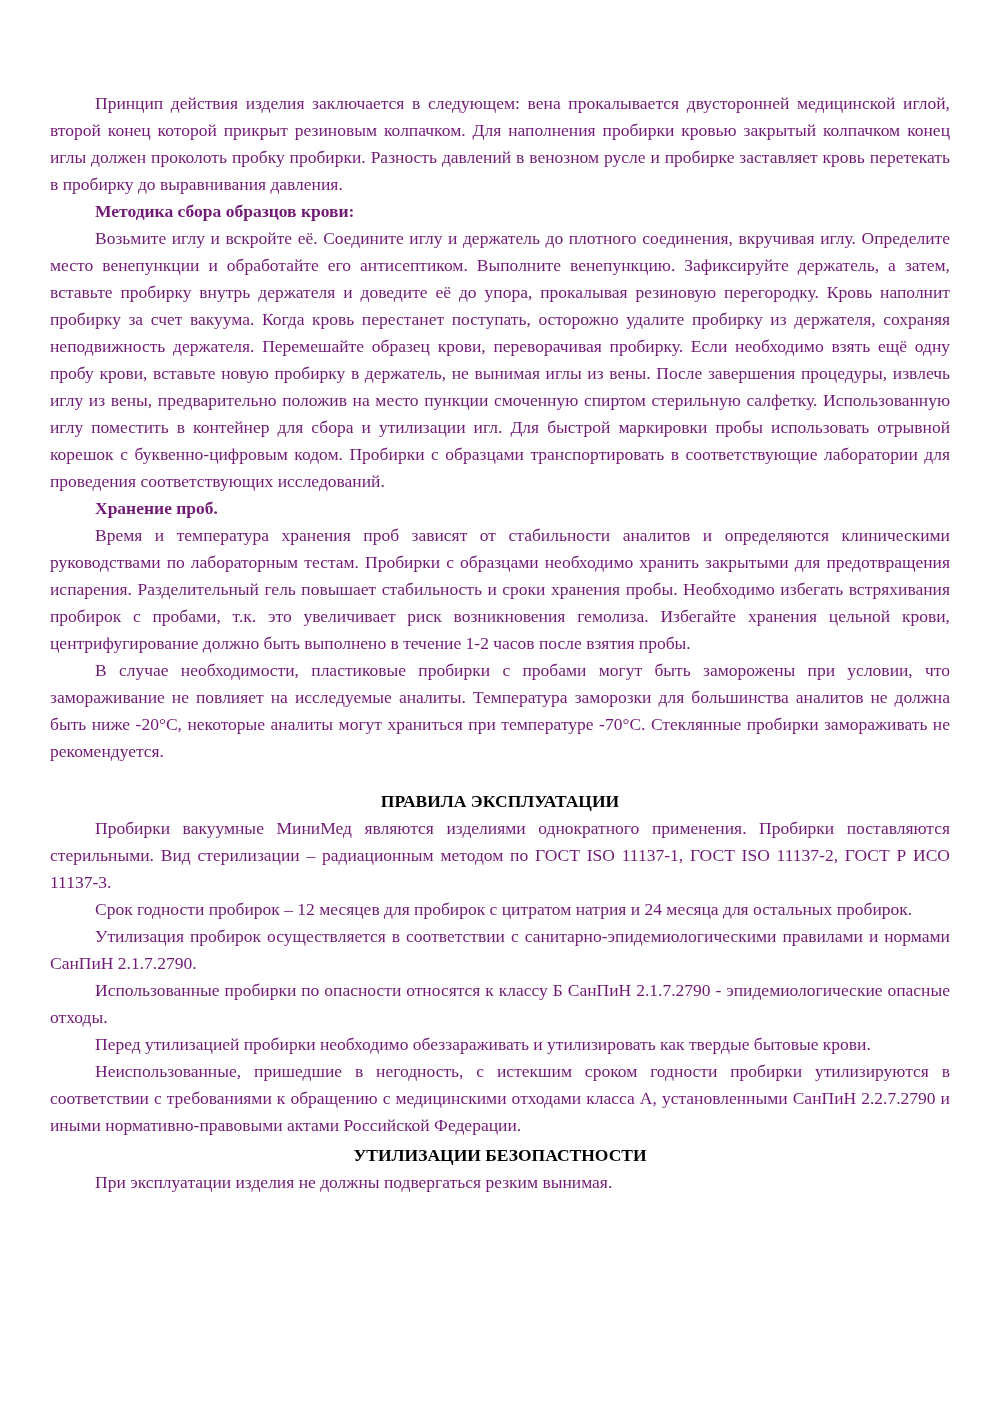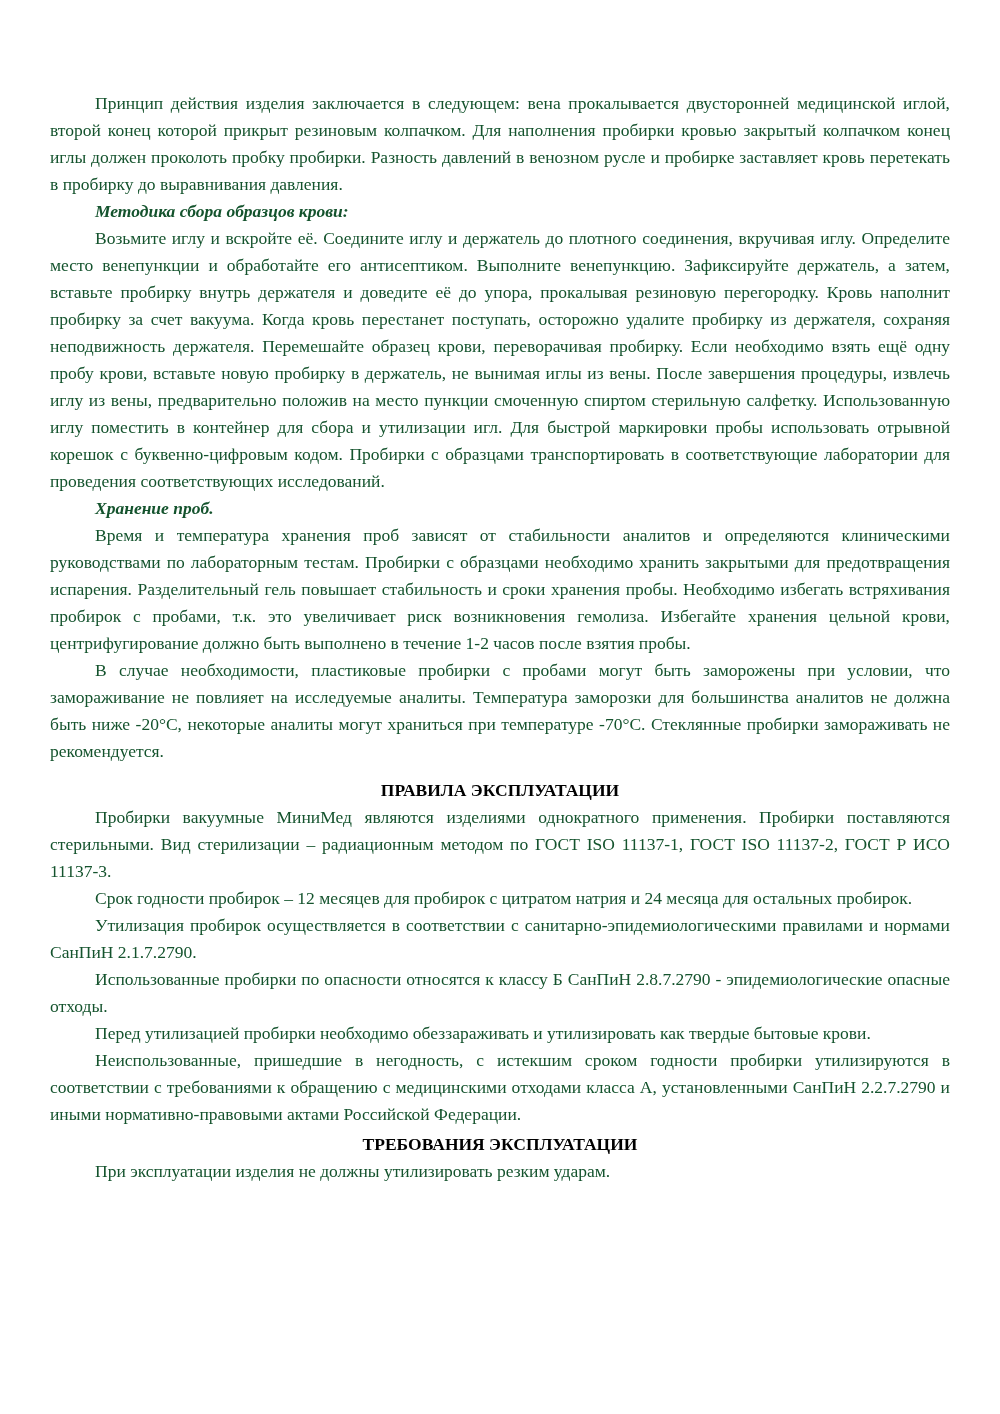--- a/index.html
+++ b/index.html
@@ -17,35 +17,34 @@
     width: 1000px;
     min-height: 1414px;
     background: #ffffff;
     padding: 90px 50px 40px 50px;
   }
   .para {
     font-size: 17.5px;
     line-height: 27px;
     text-align: justify;
     text-indent: 45px;
-    color: #14532d;
+    color: #701a75;
   }
   .para.bold {
     font-weight: bold;
-    font-style: italic;
   }
   .heading-center {
     font-size: 17.5px;
     line-height: 27px;
     font-weight: bold;
     text-align: center;
     text-indent: 0;
   }
   .gap-before {
-    margin-top: 12px;
+    margin-top: 23px;
   }
   .small-gap-before {
     margin-top: 3px;
   }
 </style>
 </head>
 <body>
 
 <div class="page">
 
@@ -63,24 +62,24 @@
 
   <h2 class="heading-center gap-before">ПРАВИЛА ЭКСПЛУАТАЦИИ</h2>
 
   <p class="para">Пробирки вакуумные МиниМед являются изделиями однократного применения. Пробирки поставляются стерильными. Вид стерилизации – радиационным методом по ГОСТ ISO 11137-1, ГОСТ ISO 11137-2, ГОСТ Р ИСО 11137-3.</p>
 
   <p class="para">Срок годности пробирок – 12 месяцев для пробирок с цитратом натрия и 24 месяца для остальных пробирок.</p>
 
 
   <p class="para">Утилизация пробирок осуществляется в соответствии с санитарно-эпидемиологическими правилами и нормами СанПиН 2.1.7.2790.</p>
 
-  <p class="para">Использованные пробирки по опасности относятся к классу Б СанПиН 2.8.7.2790 - эпидемиологические опасные отходы.</p>
+  <p class="para">Использованные пробирки по опасности относятся к классу Б СанПиН 2.1.7.2790 - эпидемиологические опасные отходы.</p>
 
   <p class="para">Перед утилизацией пробирки необходимо обеззараживать и утилизировать как твердые бытовые крови.</p>
 
   <p class="para">Неиспользованные, пришедшие в негодность, с истекшим сроком годности пробирки утилизируются в соответствии с требованиями к обращению с медицинскими отходами класса А, установленными СанПиН 2.2.7.2790 и иными нормативно-правовыми актами Российской Федерации.</p>
 
-  <h2 class="heading-center small-gap-before">ТРЕБОВАНИЯ ЭКСПЛУАТАЦИИ</h2>
+  <h2 class="heading-center small-gap-before">УТИЛИЗАЦИИ БЕЗОПАСТНОСТИ</h2>
 
-  <p class="para">При эксплуатации изделия не должны утилизировать резким ударам.</p>
+  <p class="para">При эксплуатации изделия не должны подвергаться резким вынимая.</p>
 
 
 </div>
 
 </body></html>

